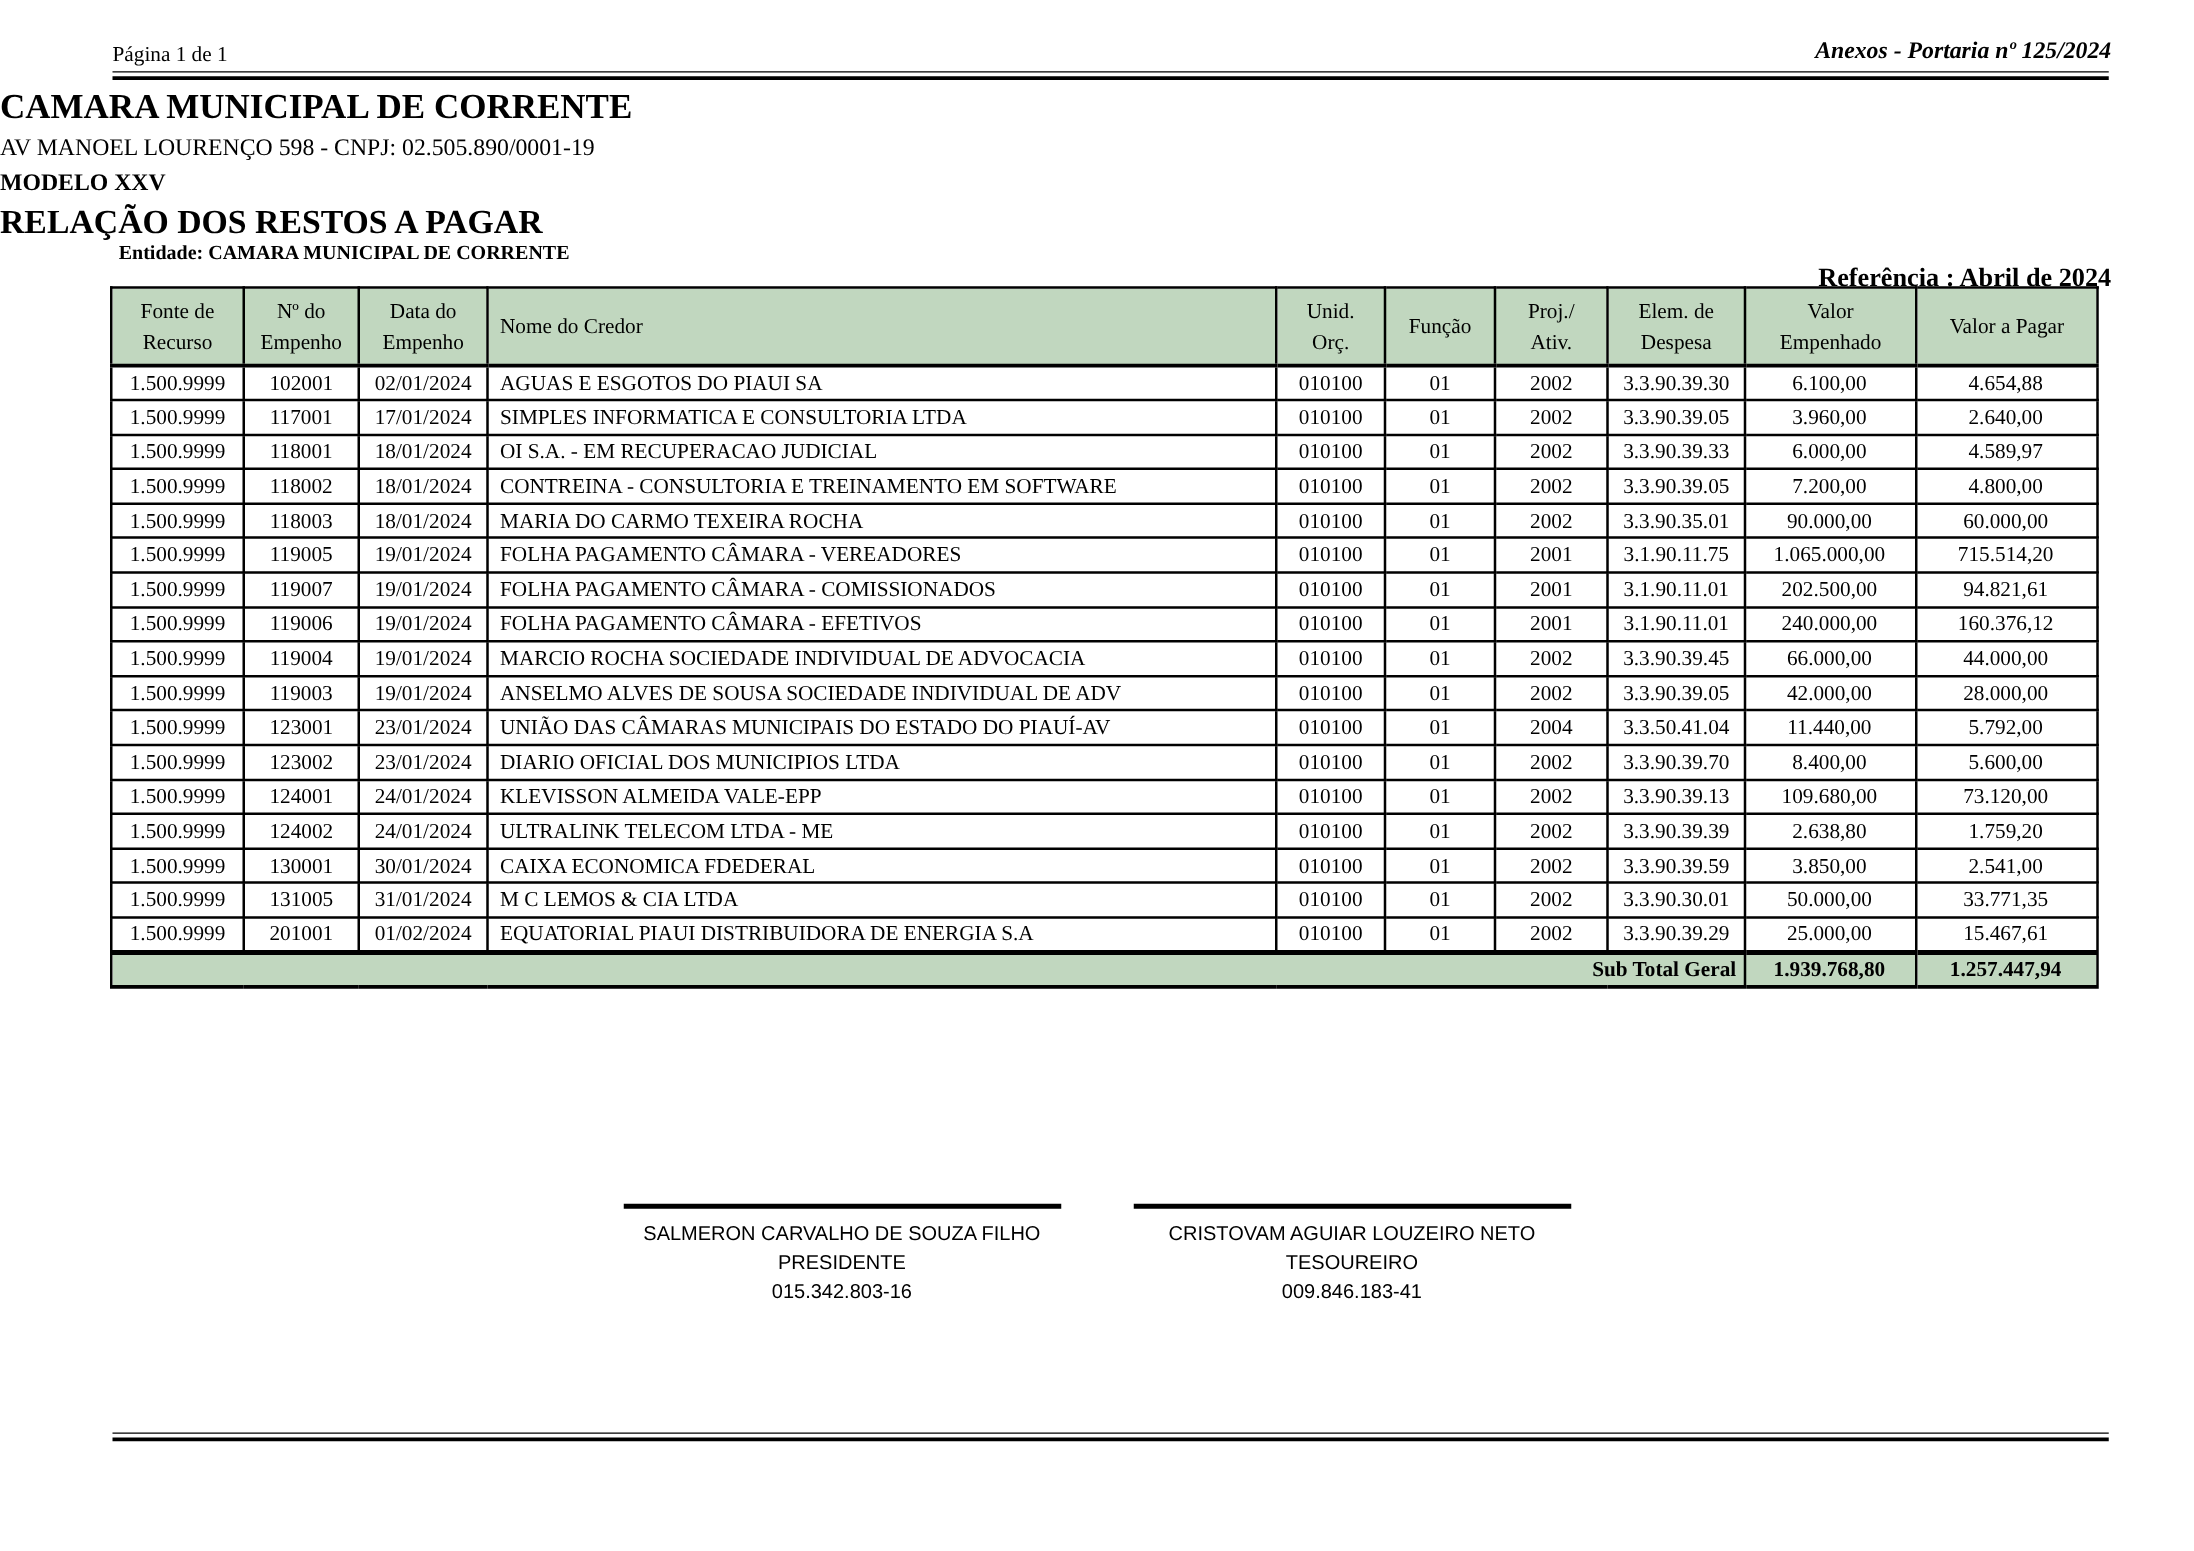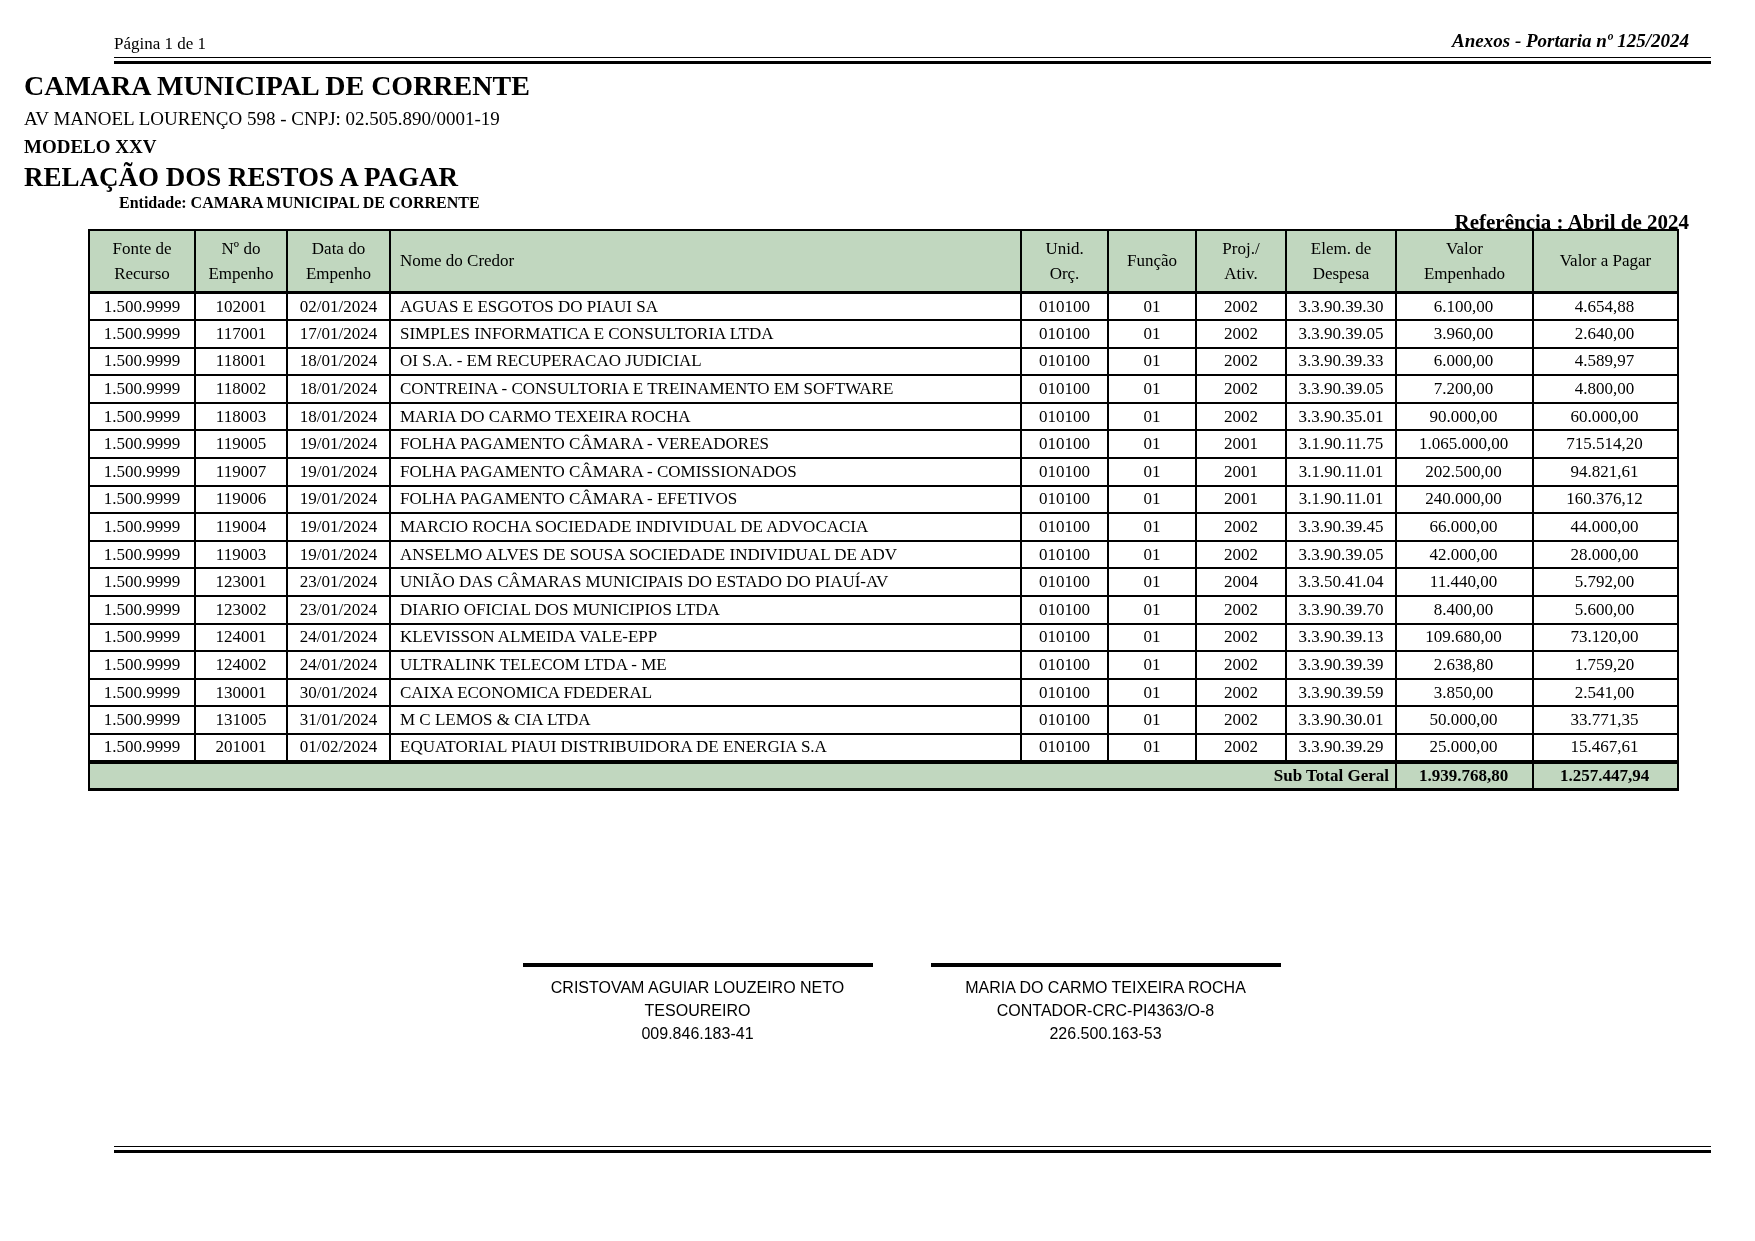--- a/index.html
+++ b/index.html
@@ -4,21 +4,21 @@
 <style>
   html,body { margin:0; padding:0; }
   body {
     width:1755px; height:1241px;
     background:#ffffff;
     font-family:"Liberation Serif", serif;
     color:#000;
     position:relative;
     overflow:hidden;
   }
-  .abs { position:absolute;margin-left:24px; }
+  .abs { position:absolute; }
 
   
   .page-label { top:34px; left:90px; font-size:17px; }
   .annex-label { top:30px; right:66px; font-size:19px; font-weight:bold; font-style:italic; }
   .double-rule {
     left:90px; width:1597px; height:3px;
     border-top:1px solid #000; border-bottom:3px solid #000;
   }
   .rule-top { top:57px; }
   .rule-bottom { top:1146px; }
@@ -333,25 +333,25 @@
       <td class="totals-label" colspan="8">Sub Total Geral</td>
       <td class="al-r">1.939.768,80</td>
       <td class="al-r">1.257.447,94</td>
     </tr>
   </tbody>
 </table>
 
 <div class="abs signatures" id="signatures">
     <div class="sig-block">
       <div class="sig-line"></div>
+      <div>SALMERON CARVALHO DE SOUZA FILHO</div>
+      <div>PRESIDENTE</div>
+      <div>015.342.803-16</div>
+    </div>
+    <div class="sig-block">
+      <div class="sig-line"></div>
       <div>CRISTOVAM AGUIAR LOUZEIRO NETO</div>
       <div>TESOUREIRO</div>
       <div>009.846.183-41</div>
     </div>
-    <div class="sig-block">
-      <div class="sig-line"></div>
-      <div>MARIA DO CARMO TEIXEIRA ROCHA</div>
-      <div>CONTADOR-CRC-PI4363/O-8</div>
-      <div>226.500.163-53</div>
-    </div>
   </div>
 
 <div class="abs double-rule rule-bottom"></div>
 
 </body></html>

